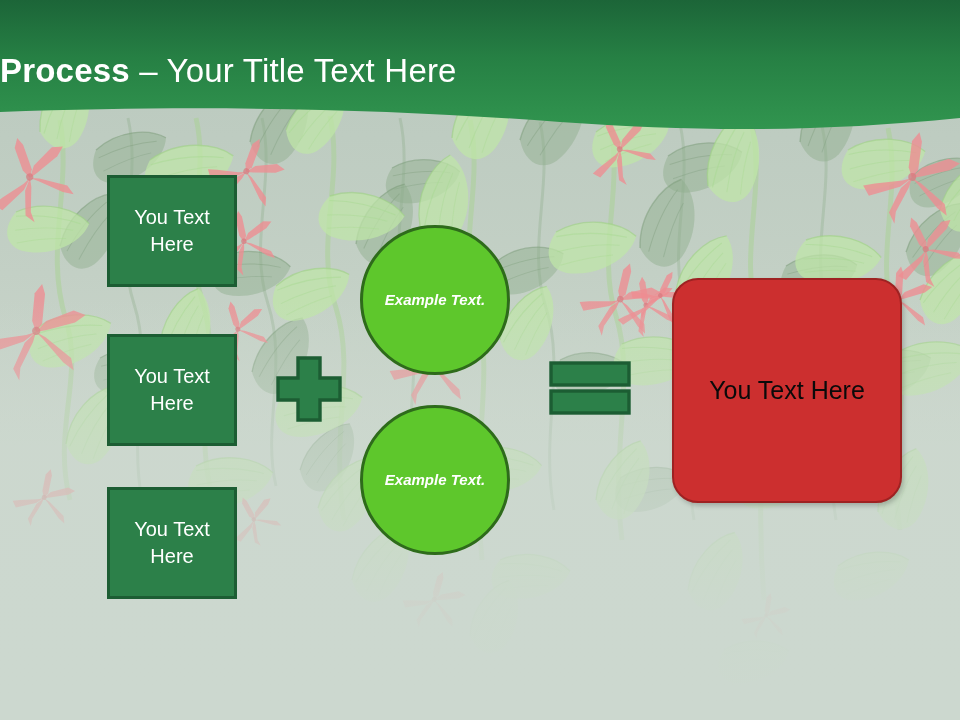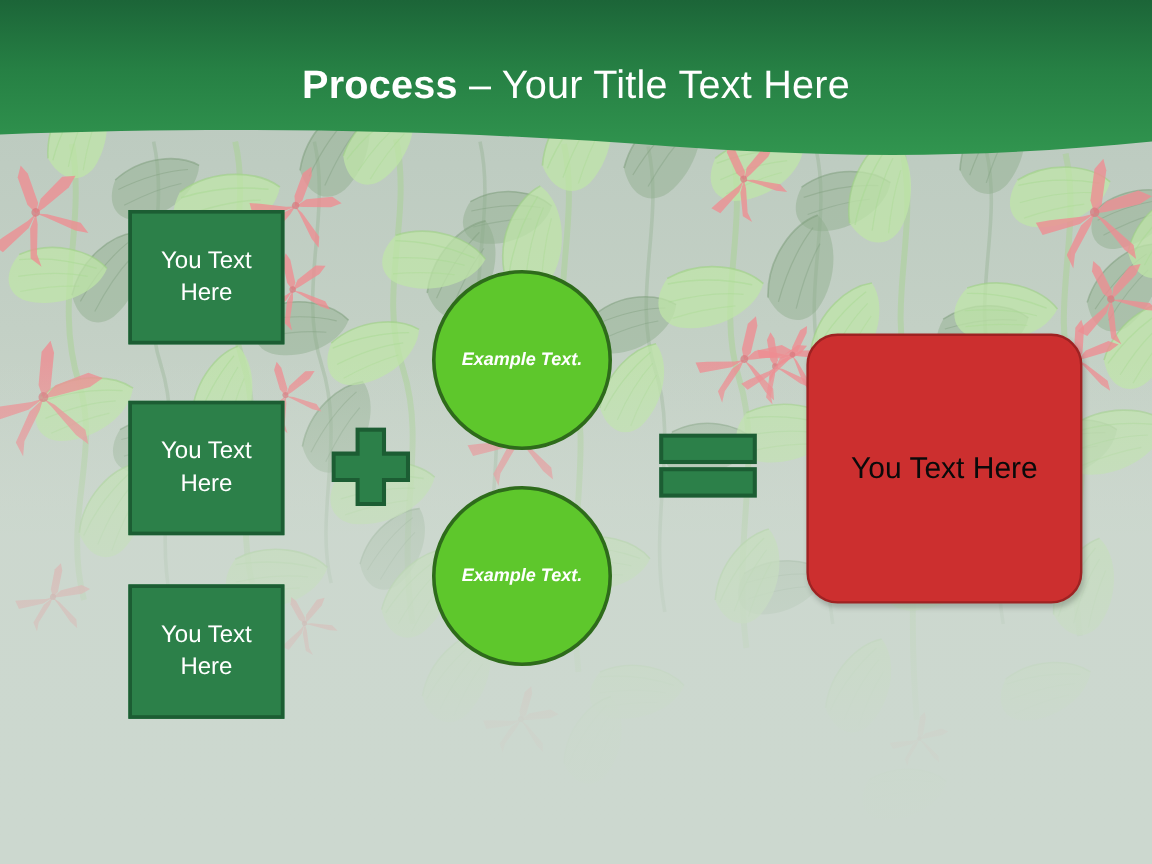--- a/index.html
+++ b/index.html
@@ -18,21 +18,21 @@
     position:absolute; left:0; right:0; top:300px; height:420px;
     background:linear-gradient(180deg, rgba(204,216,207,0) 0%, rgba(204,216,207,0.55) 35%, rgba(204,216,207,0.93) 72%, rgba(204,216,207,1) 100%);
     pointer-events:none;
   }
   
   #header-band {
     position:absolute; left:0; top:0; width:960px; height:140px;
   }
   #title {
     position:absolute; left:0; top:52px; width:960px;
-    text-align:center; color:#ffffff;
+    color:#ffffff;
     font-size:33px; font-weight:400; letter-spacing:.2px;
     white-space:nowrap;
   }
   #title .strong { font-weight:bold; }
   
   .gbox {
     position:absolute; width:130px; height:112px;
     background:#2c8049; border:3px solid #1c5d33;
     display:flex; align-items:center; justify-content:center;
     text-align:center; color:#ffffff; font-size:20px; line-height:1.35;

